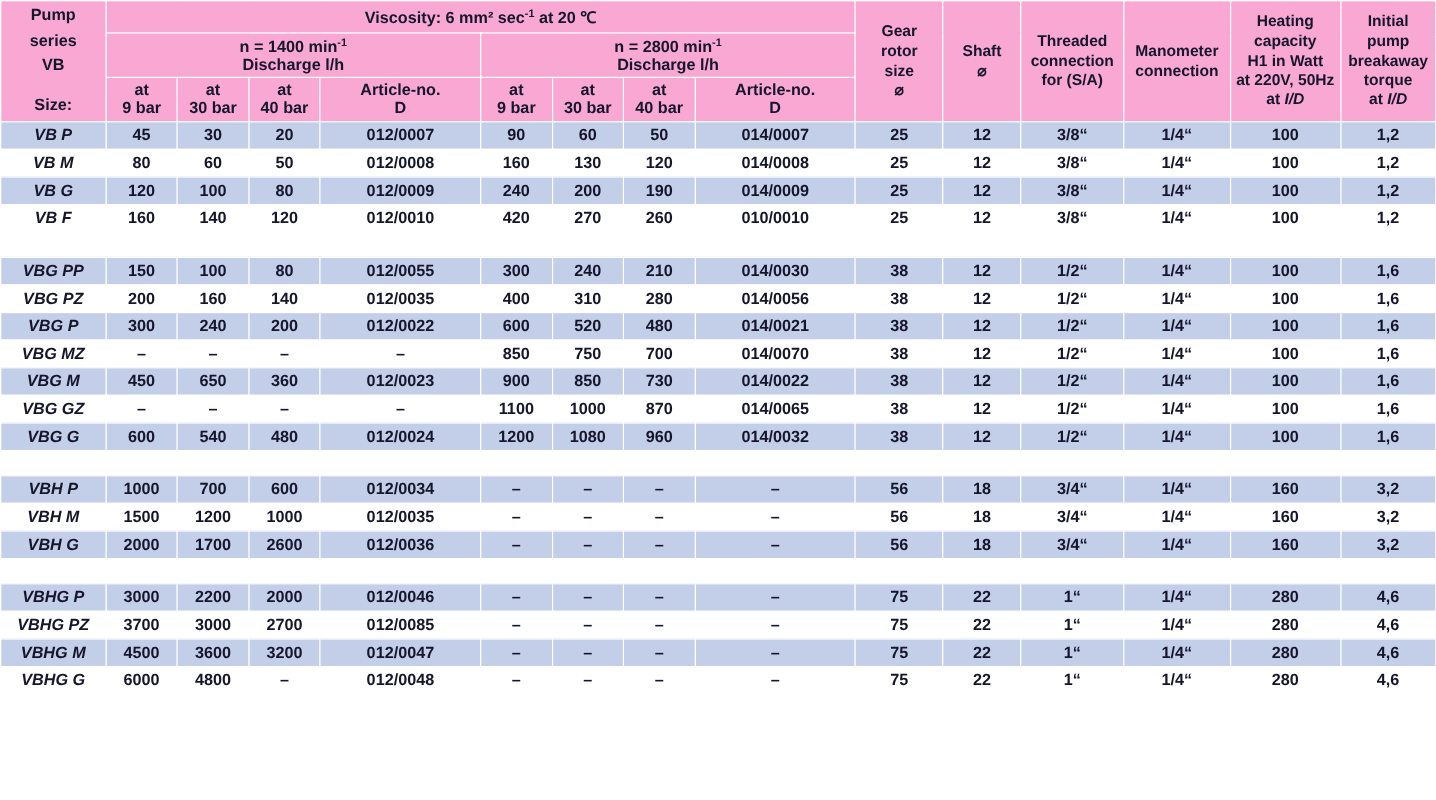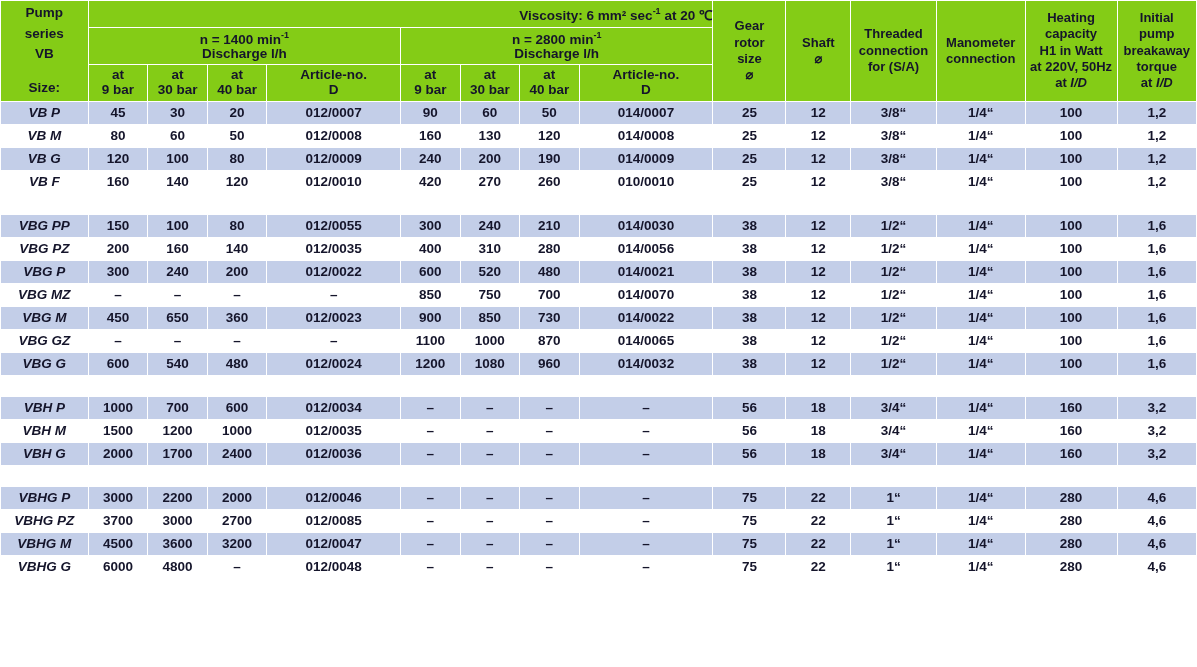--- a/index.html
+++ b/index.html
@@ -29,30 +29,29 @@
     text-align: center;
     vertical-align: middle;
     padding: 0;
     font-size: 13.5px;
     line-height: 1.12;
     color: #15152b;
     font-weight: bold;
   }
   
   thead th {
-    background: #84cc16;
+    background: #f9a8d4;
     font-weight: bold;
     font-size: 13px;
     padding: 2px 2px;
   }
   thead th.visc {
     font-size: 13.5px;
     padding-top: 5px;
     padding-bottom: 4px;
-    text-align: right;
   }
   thead th.sub {
     font-size: 13.5px;
     padding: 2px 2px 3px 2px;
   }
   thead th.tall {
     font-size: 13px;
     line-height: 1.25;
   }
   thead th.pumpseries {
@@ -423,21 +422,21 @@
           <td>18</td>
           <td>3/4“</td>
           <td>1/4“</td>
           <td>160</td>
           <td>3,2</td>
         </tr>
         <tr class="band">
           <td class="series">VBH G</td>
           <td>2000</td>
           <td>1700</td>
-          <td>2400</td>
+          <td>2600</td>
           <td>012/0036</td>
           <td>–</td>
           <td>–</td>
           <td>–</td>
           <td>–</td>
           <td>56</td>
           <td>18</td>
           <td>3/4“</td>
           <td>1/4“</td>
           <td>160</td>

